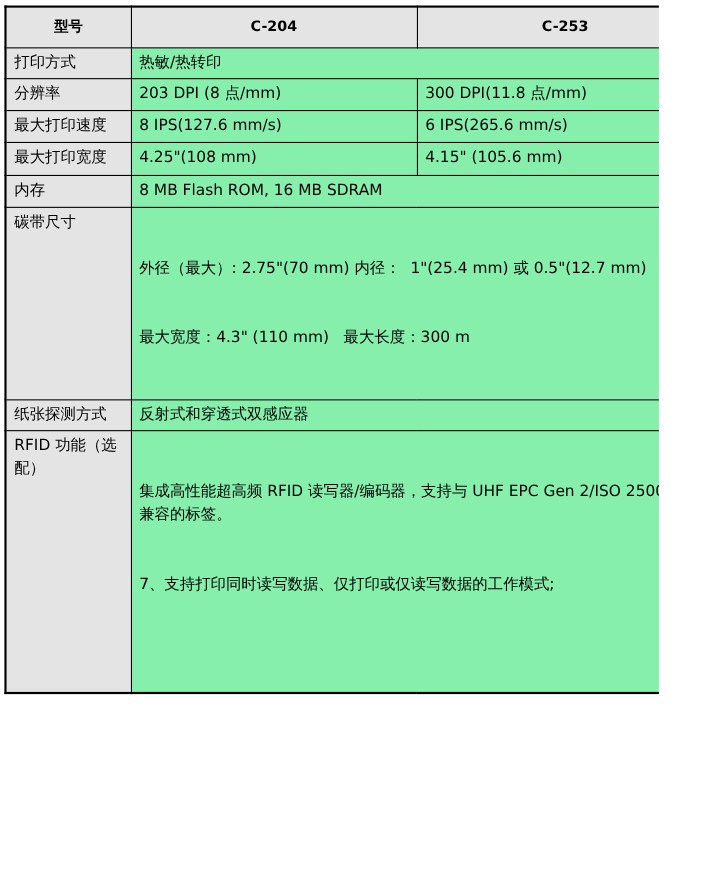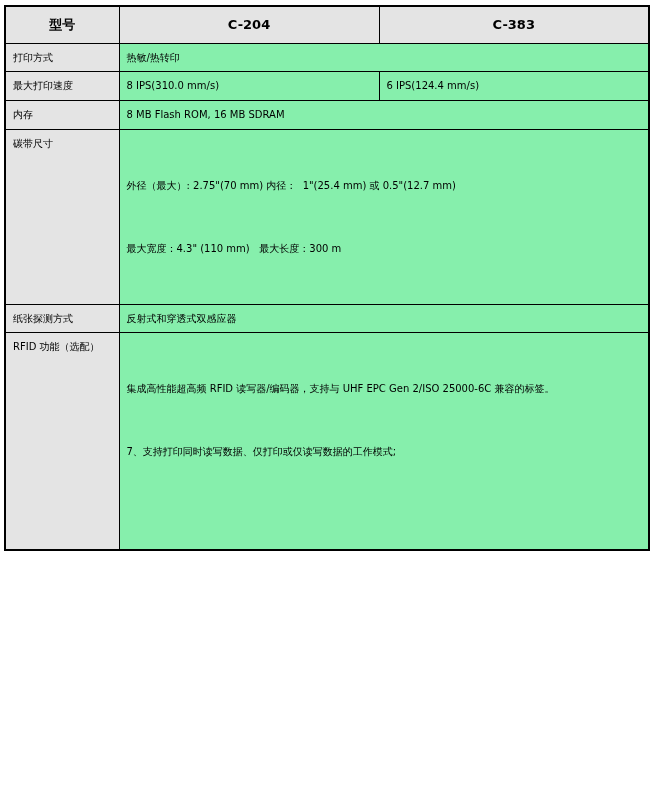--- a/index.html
+++ b/index.html
@@ -6,39 +6,39 @@
     margin: 0;
     padding: 0;
     background: #ffffff;
     width: 651px;
     height: 803px;
     font-family: "DejaVu Sans", "Liberation Sans", sans-serif;
     color: #000000;
   }
   .page {
     position: relative;
-    width: 651px;
+    width: 599px;
     height: 803px;
     overflow: hidden;
   }
   table.spec-table {
     position: absolute;
     left: 4px;
     top: 5px;
     width: 644px;
     border-collapse: collapse;
     table-layout: fixed;
     border: 2px solid #000000;
   }
   .spec-table col.c-label { width: 114px; }
   .spec-table col.c-m1    { width: 260px; }
   .spec-table col.c-m2    { width: 270px; }
   .spec-table th, .spec-table td {
     border: 1px solid #000000;
-    font-size: 10px;
+    font-size: 14px;
     line-height: 21px;
     vertical-align: top;
     padding: 3px 7px 3px 7px;
     overflow: hidden;
     white-space: pre-wrap;
     word-break: break-all;
   }
   .spec-table th {
     background: #e4e4e4;
     font-weight: bold;
@@ -64,35 +64,45 @@
     <colgroup>
         <col class="c-label">
         <col class="c-m1">
         <col class="c-m2">
       </colgroup>
 
     <tbody>
         <tr style="height:37px;">
       <th>型号</th>
       <th>C-204</th>
-      <th>C-383</th>
+      <th>C-253</th>
     </tr>
 
     <tr style="height:28px;">
       <td class="label-cell">打印方式</td>
       <td class="value-cell" colspan="2">热敏/热转印</td>
     </tr>
 
+    <tr style="height:29px;">
+      <td class="label-cell">分辨率</td>
+      <td class="value-cell">203 DPI (8 点/mm)</td>
+      <td class="value-cell">300 DPI(11.8 点/mm)</td>
+    </tr>
 
     <tr style="height:29px;margin-top:32px;">
       <td class="label-cell">最大打印速度</td>
-      <td class="value-cell">8 IPS(310.0 mm/s)</td>
-      <td class="value-cell">6 IPS(124.4 mm/s)</td>
+      <td class="value-cell">8 IPS(127.6 mm/s)</td>
+      <td class="value-cell">6 IPS(265.6 mm/s)</td>
     </tr>
 
+    <tr style="height:30px;">
+      <td class="label-cell">最大打印宽度</td>
+      <td class="value-cell">4.25"(108 mm)</td>
+      <td class="value-cell">4.15" (105.6 mm)</td>
+    </tr>
 
 
     <tr style="height:29px;padding-left:43px;">
       <td class="label-cell">内存</td>
       <td class="value-cell" colspan="2">8 MB Flash ROM, 16 MB SDRAM</td>
     </tr>
 
 
 
     <tr style="height:59px;">

